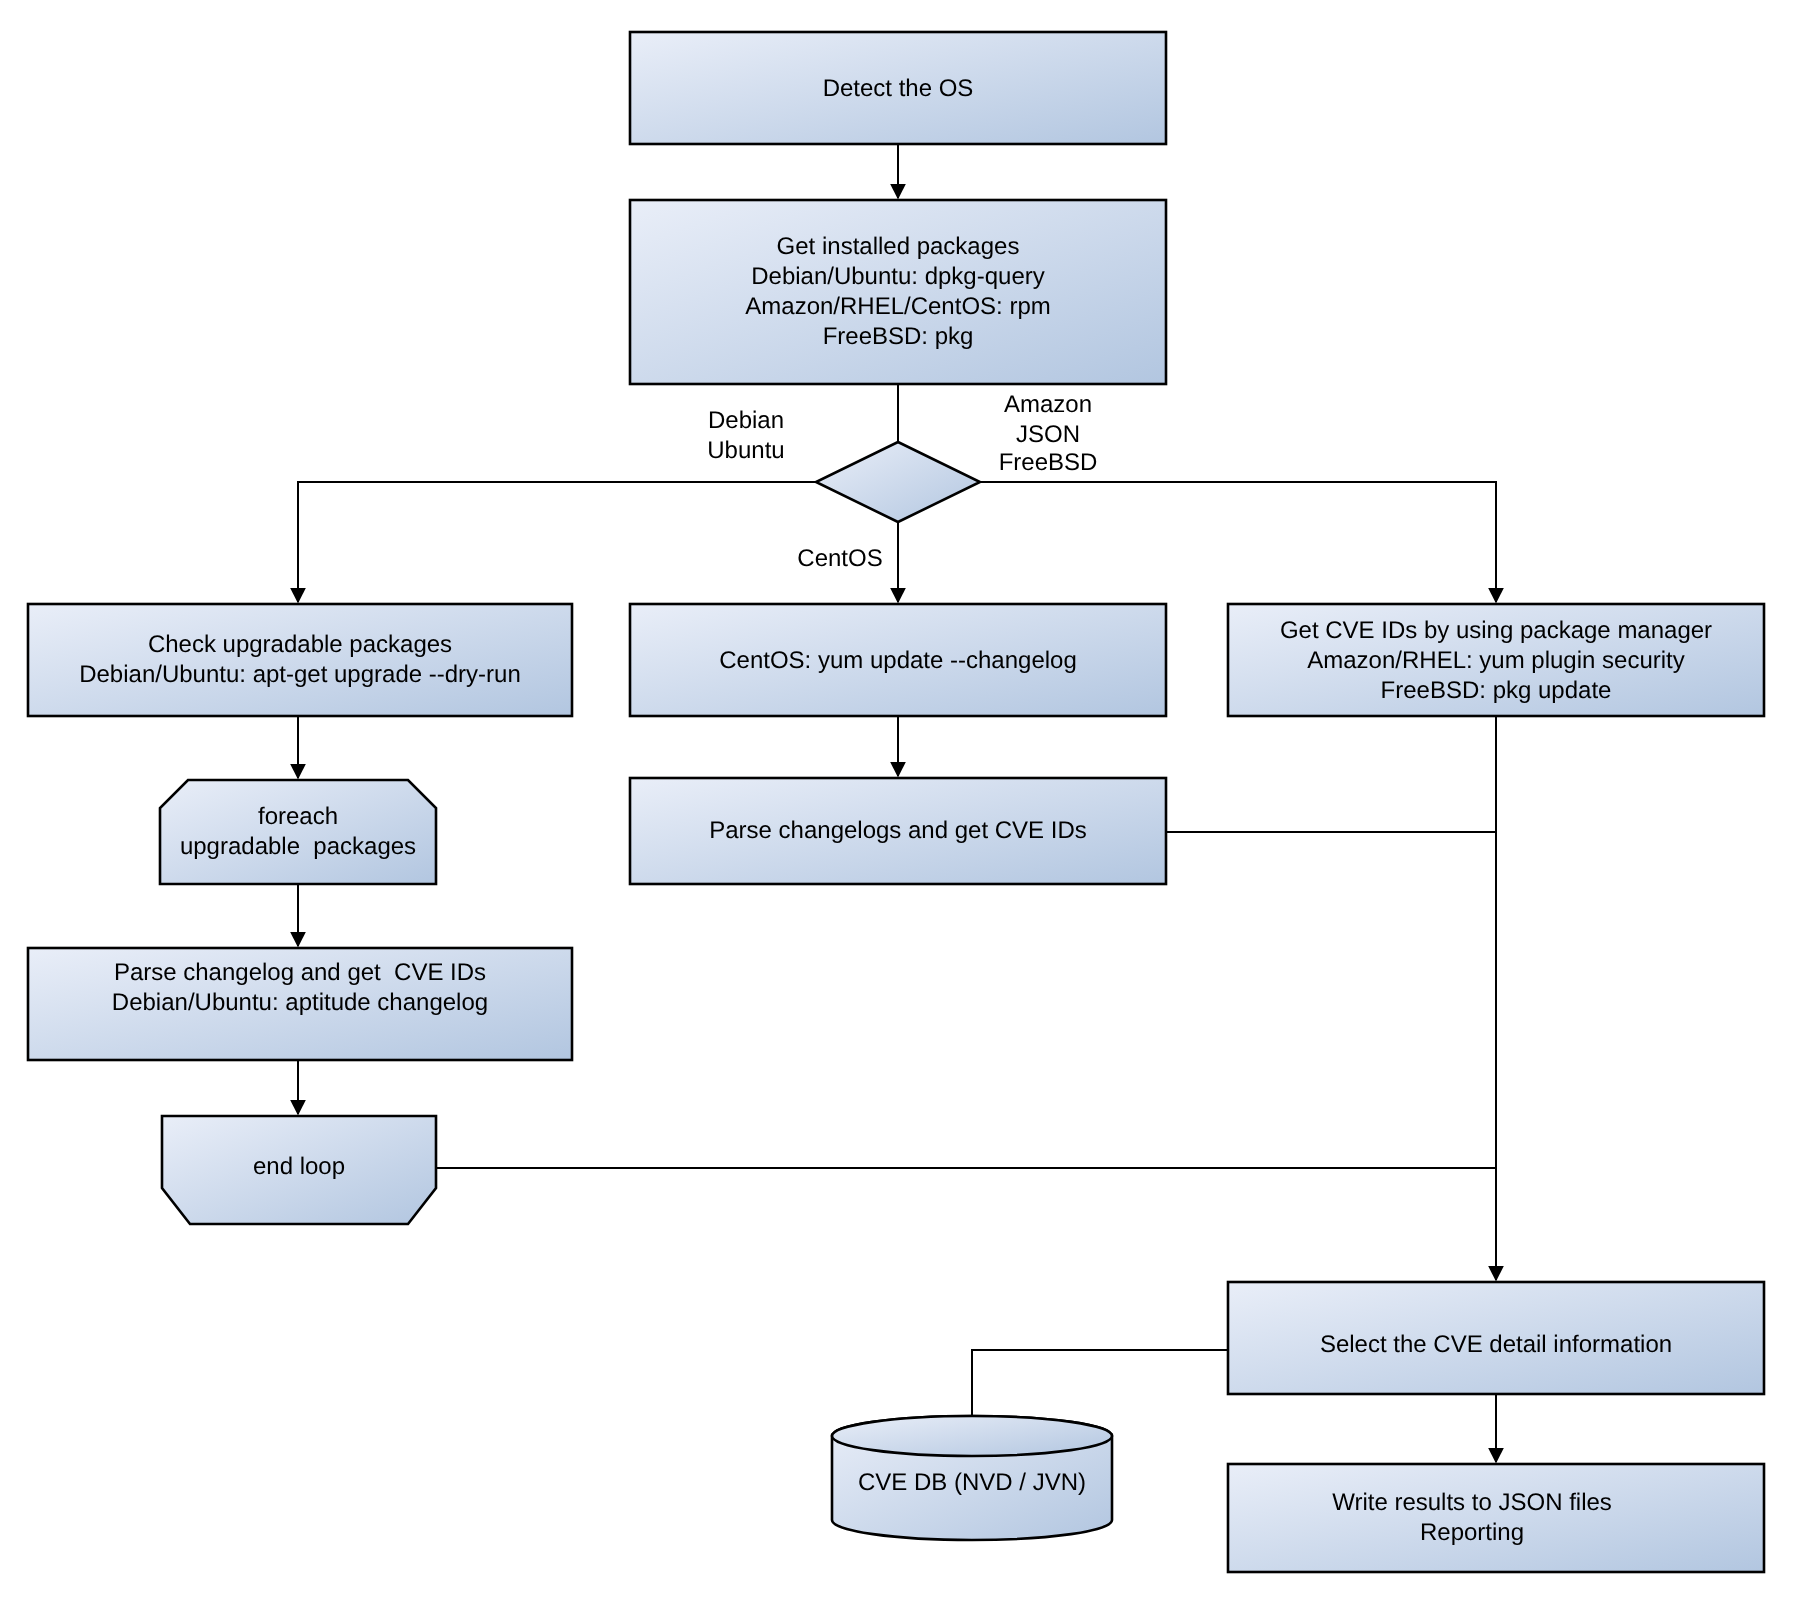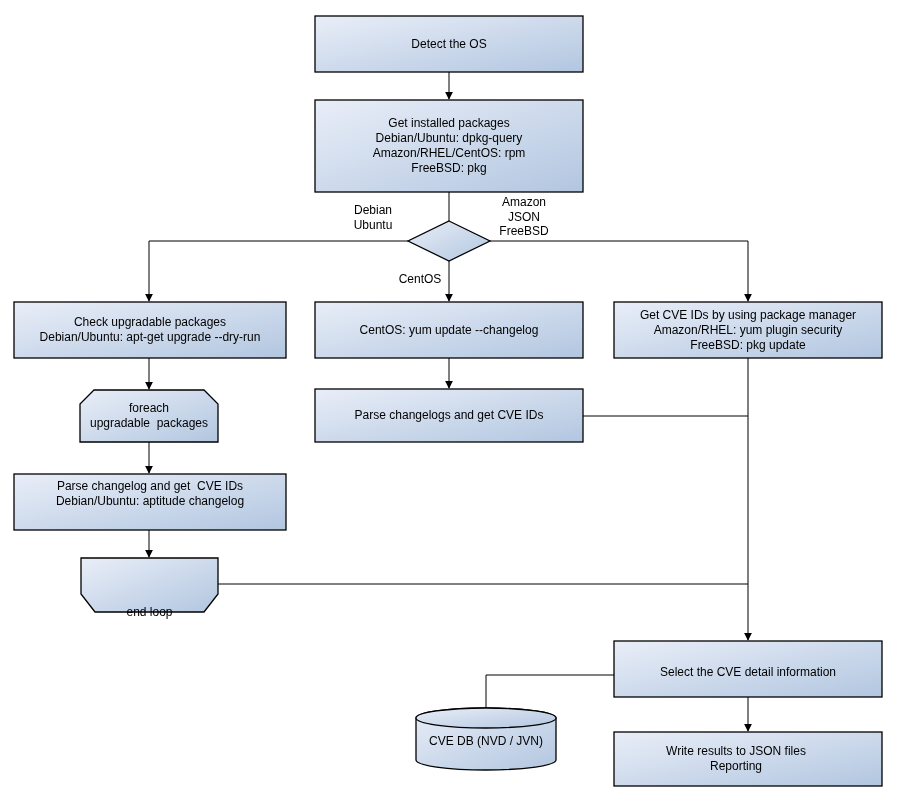--- a/index.html
+++ b/index.html
@@ -105,21 +105,21 @@
   <div class="nodetext" style="left:80px; top:391px; width:138px; height:50px;">
     <div class="line">foreach</div>
     <div class="line">upgradable  packages</div>
   </div>
 
   <div class="nodetext" style="left:14px; top:466px; width:272px; height:56px;">
     <div class="line">Parse changelog and get  CVE IDs</div>
     <div class="line">Debian/Ubuntu: aptitude changelog</div>
   </div>
 
-  <div class="nodetext" style="left:81px; top:585px; width:137px; height:54px;">
+  <div class="nodetext" style="left:81px; top:556px; width:137px; height:54px;">
     <div class="line">end loop</div>
   </div>
 
   <div class="nodetext" style="left:315px; top:302px; width:268px; height:56px;">
     <div class="line">CentOS: yum update --changelog</div>
   </div>
 
   <div class="nodetext" style="left:315px; top:389px; width:268px; height:53px;justify-content:center;">
     <div class="line">Parse changelogs and get CVE IDs</div>
   </div>

